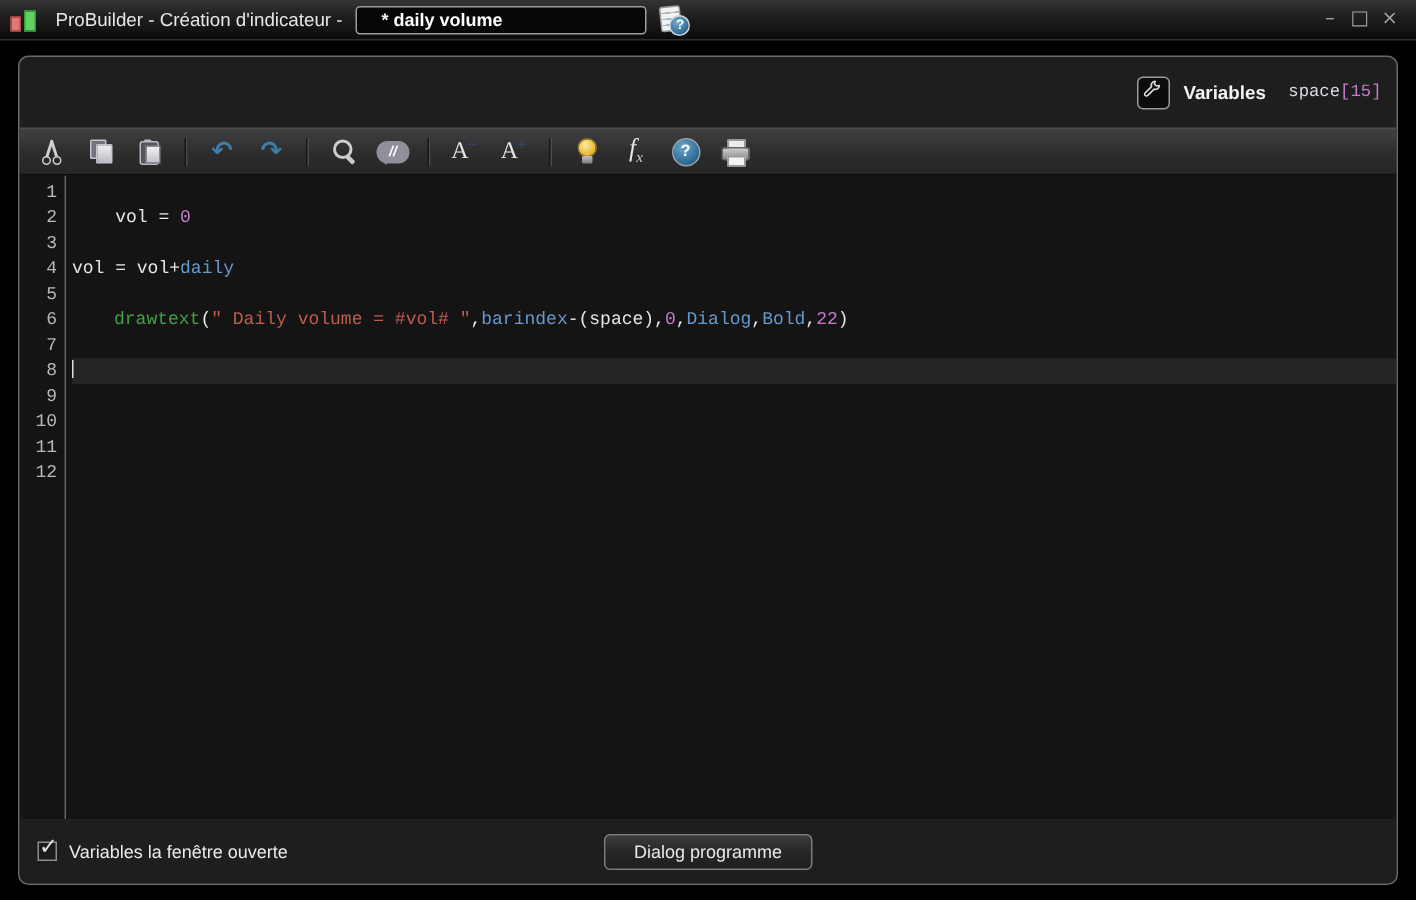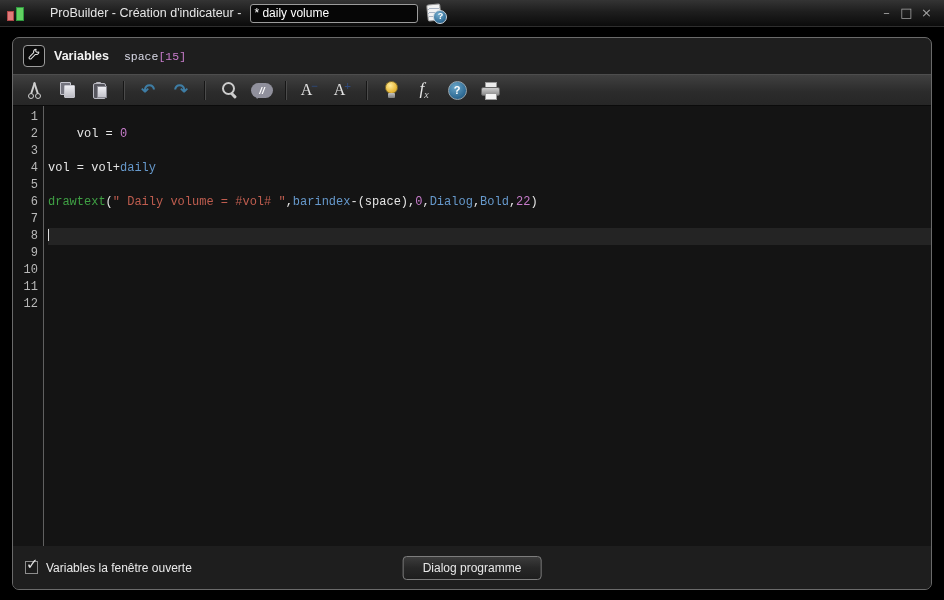--- a/index.html
+++ b/index.html
@@ -14,25 +14,25 @@
     background:linear-gradient(#343434 0%,#1e1e1e 45%,#0b0b0b 100%);
     border-bottom:1px solid #2e2e2e;
     display:flex;align-items:center;padding:0 10px 0 6px;
   }
   .logo{position:relative;width:19px;height:19px;flex:0 0 auto;}
   .logo .wick{position:absolute;width:1px;background:#9a9a9a;}
   .logo .candle-red .body{position:absolute;left:1px;top:7px;width:5px;height:8px;background:#e07a7a;border:1px solid #b04848;}
   .logo .candle-red .wick{left:4px;top:4px;height:14px;z-index:-1;}
   .logo .candle-green .body{position:absolute;left:10px;top:3px;width:6px;height:12px;background:#62d162;border:1px solid #2f9a3f;}
   .logo .candle-green .wick{left:13px;top:0;height:19px;z-index:-1;}
-  .title-text{color:#e6e6e6;font-size:12.5px;margin-left:25px;white-space:nowrap;}
+  .title-text{color:#e6e6e6;font-size:12.5px;margin-left:12px;white-space:nowrap;}
   .name-input{
     margin-left:9px;width:160px;height:17px;background:#060606;color:#fff;
     border:1px solid #9c9c9c;border-radius:3px;font-size:12px;
-    font-family:"Liberation Sans",sans-serif;padding:0 3px;outline:none;
+    font-family:"Liberation Sans",sans-serif;padding:0 16px;outline:none;font-weight:bold;
   }
   .dochelp{position:relative;width:22px;height:21px;margin-left:7px;flex:0 0 auto;cursor:pointer;}
   .dochelp .page{
     position:absolute;left:2px;top:1px;width:12px;height:15px;background:#f2f2f2;
     border:1px solid #9a9a9a;border-radius:2px;transform:rotate(-6deg);
     background-image:repeating-linear-gradient(#f2f2f2 0 3px,#a9b4c4 3px 4px);
   }
   .dochelp .qcircle{
     position:absolute;right:0;bottom:0;width:12px;height:12px;border-radius:50%;
     background:radial-gradient(circle at 38% 30%,#76aecf,#2e6a94 70%,#1c4664);
@@ -41,21 +41,21 @@
   }
   .spacer{flex:1;}
   .win-controls{display:flex;align-items:center;gap:5px;color:#a2a2a2;}
   .win-btn{width:15px;height:16px;text-align:center;font-size:13px;line-height:16px;cursor:pointer;font-family:"DejaVu Sans",sans-serif;}
   
   .panel{
     position:absolute;left:12px;top:37px;width:920px;height:553px;box-sizing:border-box;
     background:#1e1e1e;border:1px solid #6a6a6a;border-radius:7px;
     display:flex;flex-direction:column;overflow:hidden;
   }
-  .var-header{height:36px;flex:0 0 auto;display:flex;align-items:center;padding:0 10px;}
+  .var-header{height:47px;flex:0 0 auto;display:flex;align-items:center;padding:0 10px;justify-content:flex-end;}
   .wrench-btn{
     width:20px;height:20px;border:1px solid #9c9c9c;border-radius:4px;background:#0c0c0c;
     display:flex;align-items:center;justify-content:center;cursor:pointer;flex:0 0 auto;
   }
   .var-title{font-weight:bold;font-size:12.5px;color:#f2f2f2;margin-left:9px;}
   .var-mono{font-family:"Liberation Mono","DejaVu Sans Mono",monospace;font-size:11.5px;margin-left:15px;color:#d9d9e6;}
   .var-mono .idx{color:#c77ccb;}
   
   .toolbar{
     height:30px;flex:0 0 auto;display:flex;align-items:center;padding:0 9px;gap:9px;
@@ -119,21 +119,21 @@
   .gutter{width:31px;flex:0 0 auto;box-sizing:border-box;padding:3px 5px 0 0;text-align:right;
     color:#b9b9b9;border-right:1px solid #606060;}
   .gutter .ln{height:17px;line-height:17px;}
   .code-col{flex:1;padding:3px 0 0 4px;}
   .code-line{height:17px;line-height:17px;white-space:pre;cursor:text;}
   .code-line.current{background:#242424;}
   .cursor{display:inline-block;width:1px;height:12px;background:#dcdcdc;vertical-align:-2px;}
   .tk-kw{color:var(--c-keyword,#6699cc);}
   .tk-num{color:var(--c-number,#c77ccb);}
   .tk-str{color:var(--c-string,#bf5d4f);}
-  .tk-fn{color:var(--c-function,#3fa044);}
+  .tk-fn{color:var(--c-function,#3fa044);margin-left:28px;}
   .tk-pl{color:var(--c-plain,#e6e6e6);}
   
   .footer{height:43px;flex:0 0 auto;position:relative;display:flex;align-items:center;padding:0 12px;background:#1e1e1e;}
   .checkbox-wrap{display:flex;align-items:center;cursor:pointer;}
   .checkbox{position:relative;width:13px;height:13px;box-sizing:border-box;border:1px solid #8d8d8d;background:#1b1b1b;}
   .checkbox .mark{position:absolute;left:0px;top:-7px;color:#e2e2e2;font-size:15px;font-family:"DejaVu Sans",sans-serif;}
   .checkbox-label{margin-left:8px;font-size:12px;color:#eaeaea;}
   .validate-btn{
     position:absolute;left:50%;transform:translateX(-50%);
     padding:4px 19px;background:linear-gradient(#3c3c3c,#272727 50%,#1e1e1e);

